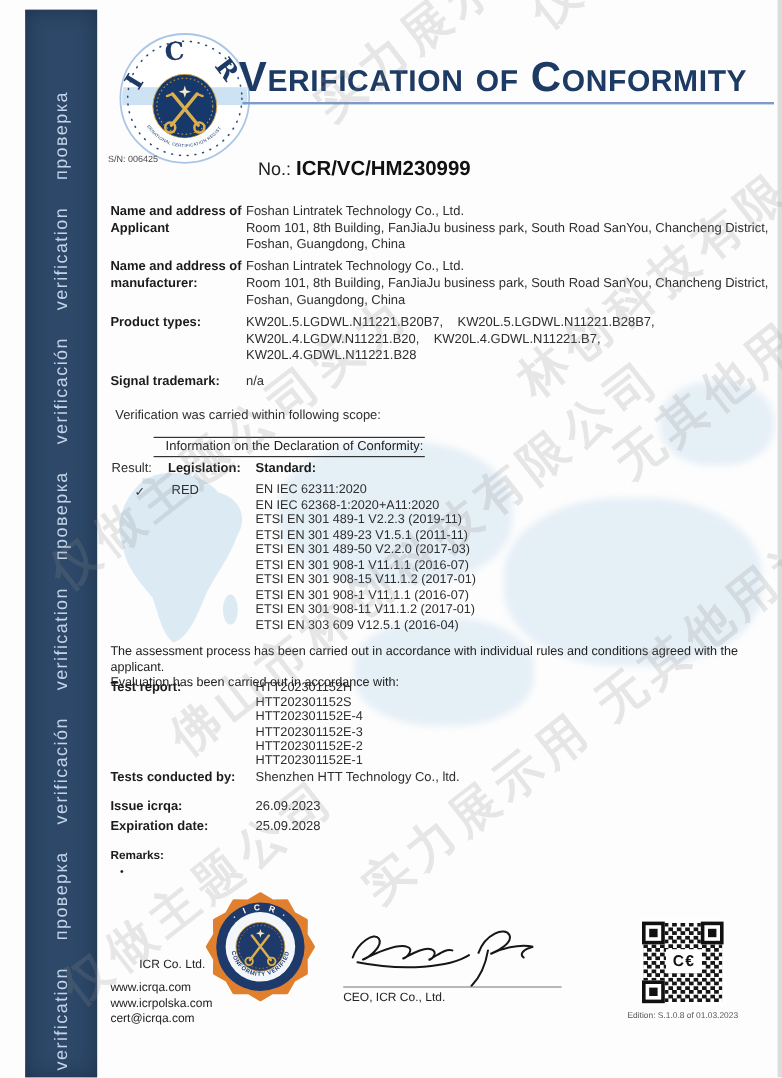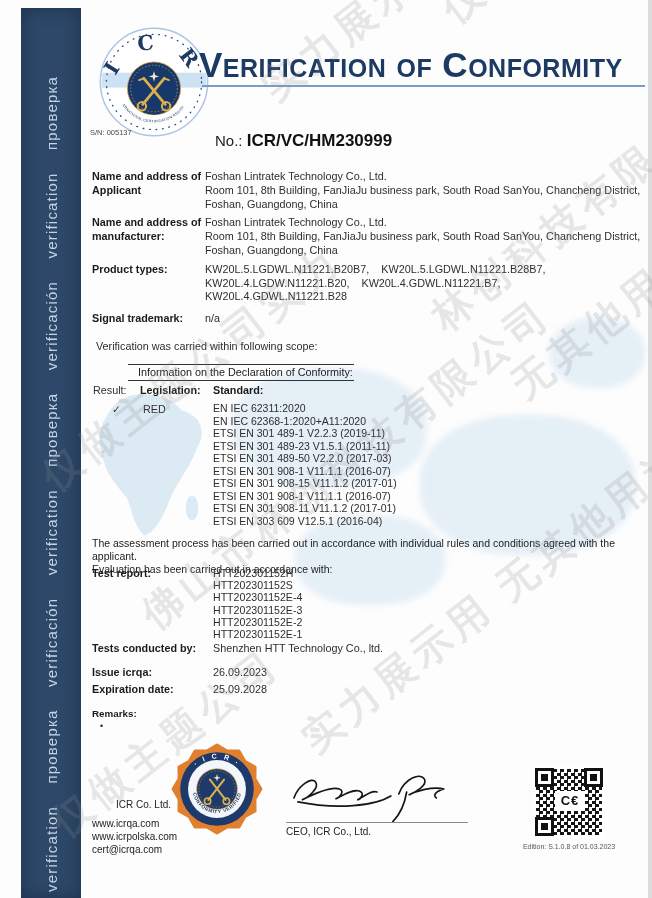--- a/index.html
+++ b/index.html
@@ -113,21 +113,21 @@
   <circle cx="73" cy="86" r="4.5" fill="none" stroke="#dcaf4e" stroke-width="2.2"></circle>
   <path id="lb" d="M 28,84 A 40,40 0 0 0 92,84" fill="none" stroke="#fbfdfe" stroke-width="9"></path>
   <path id="lbt" d="M 27,86 A 40,40 0 0 0 93,86" fill="none"></path>
   <text font-size="3.8" fill="#1d3a66" letter-spacing="0.3">
     <textPath href="#lbt" startOffset="50%" text-anchor="middle">INTERNATIONAL CERTIFICATION REGISTRAR</textPath>
   </text>
 </svg>
 
 <div class="abs title">Verification of Conformity</div>
 <div class="abs title-line"></div>
-<div class="abs sn">S/N: 005137</div>
+<div class="abs sn">S/N: 006425</div>
 <div class="abs no-line"><span>No.: </span><b>ICR/VC/HM230999</b></div>
 
 <div class="abs fields">
   <div class="frow">
     <div class="flabel">Name and address of Applicant</div>
     <div class="fvalue">Foshan Lintratek Technology Co., Ltd.
 Room 101, 8th Building, FanJiaJu business park, South Road SanYou, Chancheng District,
 Foshan, Guangdong, China</div>
   </div>
   <div class="frow">

